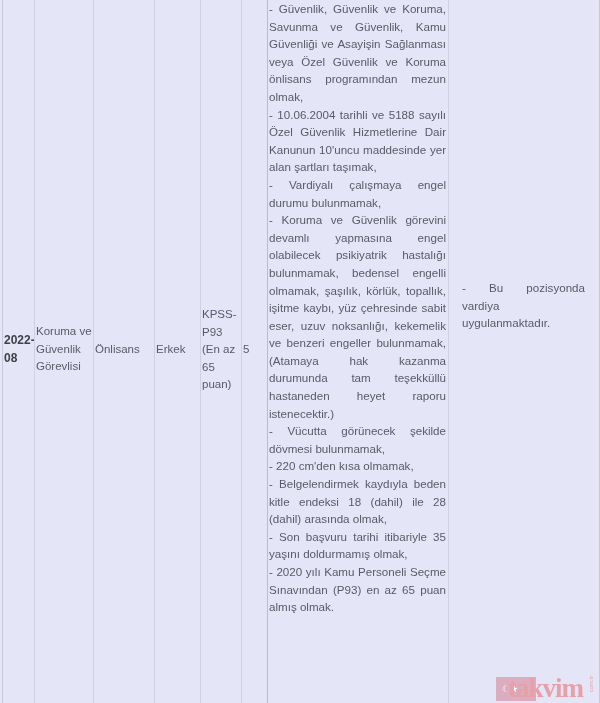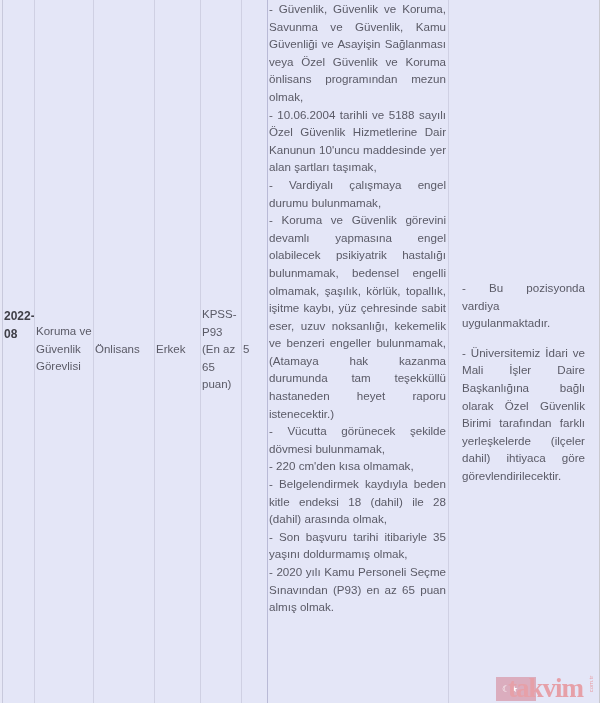--- a/index.html
+++ b/index.html
@@ -28,21 +28,21 @@
   .logo .txt { position:absolute; left:12px; top:-2px; font-size:27px; font-weight:bold; color:#e6a0a8;
                letter-spacing:-1px; font-family:Liberation Serif, serif; }
   .logo .star { position:absolute; left:6px; top:9px; color:#fff; font-size:9px; }
   .logo .tr { position:absolute; right:-4px; top:6px; font-size:6px; color:#e6a0a8; transform:rotate(-90deg); }
 </style>
 </head>
 <body>
 
 <div class="tbl">
   <div class="col c-year">
-    <div class="cell mid year" style="top:312px">2022-08</div>
+    <div class="cell mid year" style="top:336px">2022-08</div>
   </div>
   <div class="col c-pos">
     <div class="cell mid" style="top:327px">Koruma ve Güvenlik Görevlisi</div>
   </div>
   <div class="col c-edu">
     <div class="cell mid" style="top:345px">Önlisans</div>
   </div>
   <div class="col c-gen">
     <div class="cell mid" style="top:345px">Erkek</div>
   </div>
@@ -61,21 +61,20 @@
       <p>- Vücutta görünecek şekilde dövmesi bulunmamak,</p>
       <p>- 220 cm'den kısa olmamak,</p>
       <p>- Belgelendirmek kaydıyla beden kitle endeksi 18 (dahil) ile 28 (dahil) arasında olmak,</p>
       <p>- Son başvuru tarihi itibariyle 35 yaşını doldurmamış olmak,</p>
       <p>- 2020 yılı Kamu Personeli Seçme Sınavından (P93) en az 65 puan almış olmak.</p>
     </div>
   </div>
   <div class="col c-note">
     <div class="cell note">
       <p>- Bu pozisyonda vardiya uygulanmaktadır.</p>
-      <p>- Üniversitemiz İdari ve Mali İşler Daire Başkanlığına bağlı olarak Özel Güvenlik Birimi tarafından farklı yerleşkelerde (ilçeler dahil) ihtiyaca göre görevlendirilecektir.</p>
     </div>
   </div>
 </div>
 
 <div class="logo">
   <div class="flag"></div>
   <span class="star">☾★</span>
   <span class="txt">takvim</span>
   <span class="tr">com.tr</span>
 </div>

